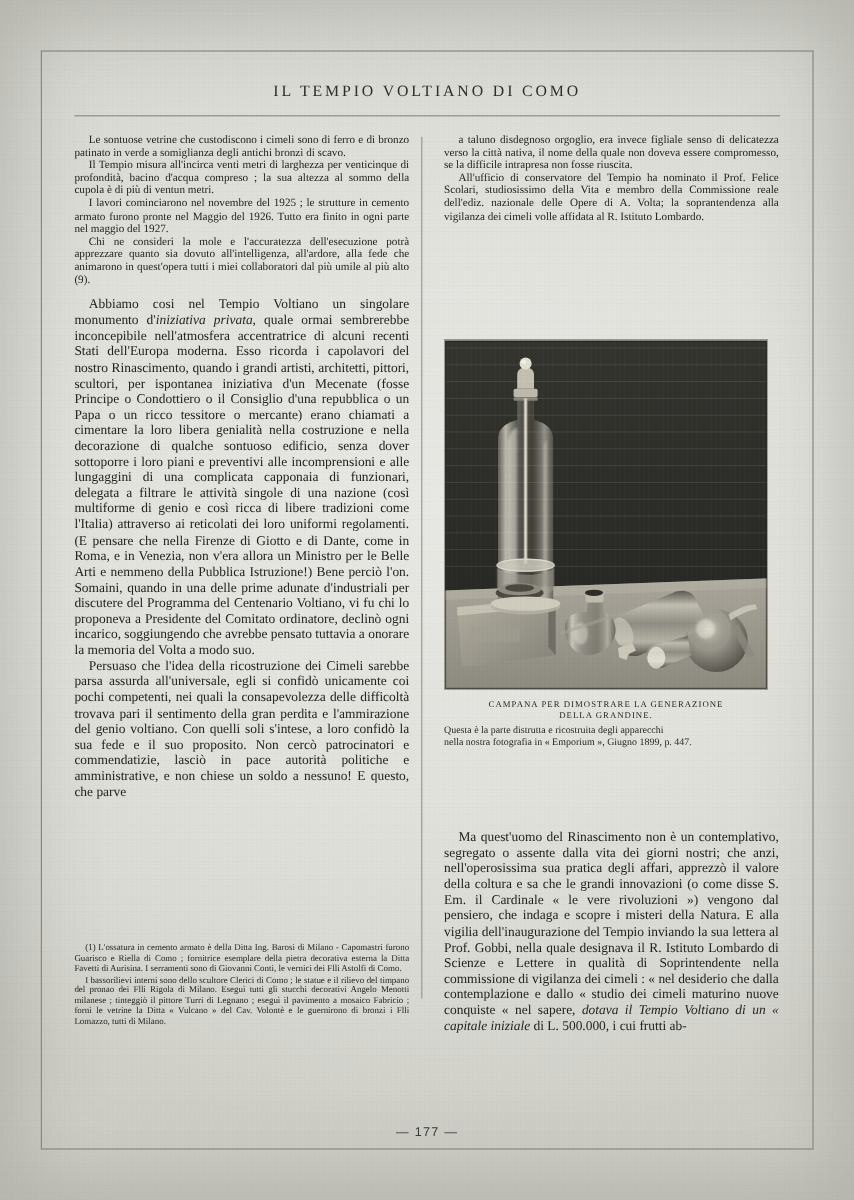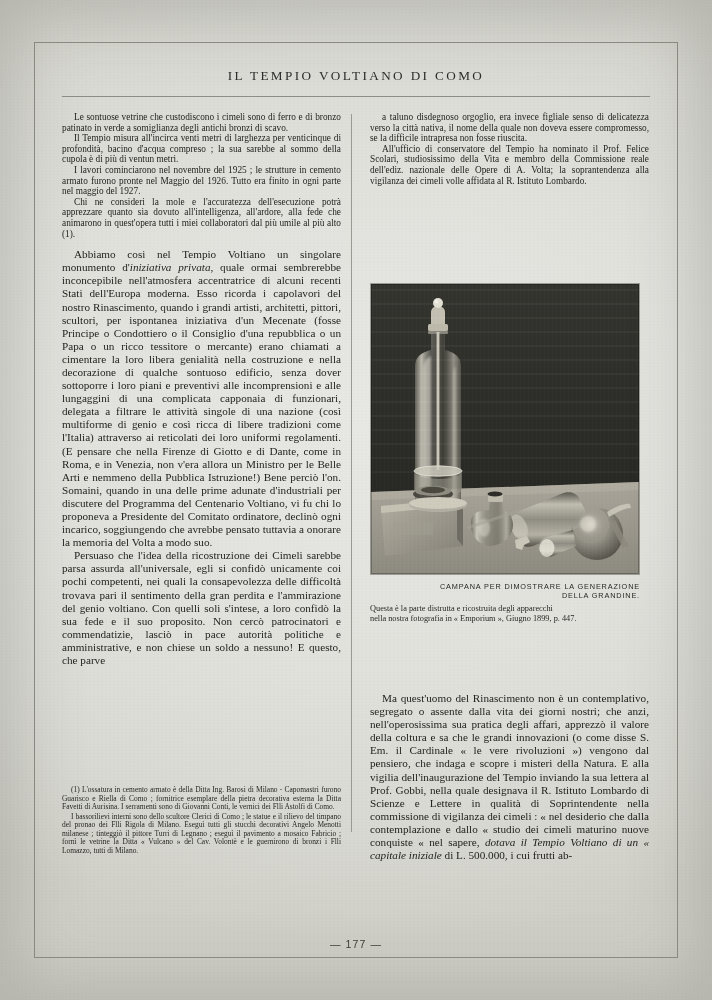--- a/index.html
+++ b/index.html
@@ -149,22 +149,21 @@
   #caption {
     margin-top: 7px;
     width: 270px;
     text-align: center;
     color: #272723;
   }
   .capmain {
     font-size: 7.3px;
     letter-spacing: .85px;
     line-height: 9.4px;
-    font-family: Liberation Sans, sans-serif;
-    text-align: right;
+    font-family: Liberation Serif, serif;
   }
   .capsub {
     margin-top: 3px;
     font-size: 8.3px;
     line-height: 10.2px;
     text-align: justify;
     font-family: "Liberation Serif", serif;
   }
   .capsub .lastline { display: block; }
 
@@ -188,23 +187,23 @@
 
   <div id="frame"></div>
 
   <div id="runhead">IL TEMPIO VOLTIANO DI COMO</div>
   <div id="headrule"></div>
 
   <div class="colrule"></div>
 
   <div class="col" id="col-left">
     <p class="body tight">Le sontuose vetrine che custodiscono i cimeli sono di ferro e di bronzo patinato in verde a somiglianza degli antichi bronzi di scavo.</p>
-    <p class="body tight">Il Tempio misura all'incirca venti metri di larghezza per venticinque di profondità, bacino d'acqua compreso ; la sua sarebbe al sommo della cupola è di più di ventun metri.</p>
+    <p class="body tight">Il Tempio misura all'incirca venti metri di larghezza per venticinque di profondità, bacino d'acqua compreso ; la sua altezza al sommo della cupola è di più di ventun metri.</p>
     <p class="body tight">I lavori cominciarono nel novembre del 1925 ; le strutture in cemento armato furono pronte nel Maggio del 1926. Tutto era finito in ogni parte nel maggio del 1927.</p>
-    <p class="body tight">Chi ne consideri la mole e l'accuratezza dell'esecuzione potrà apprezzare quanto sia dovuto all'intelligenza, all'ardore, alla fede che animarono in quest'opera tutti i miei collaboratori dal più umile al più alto (1).</p>
+    <p class="body tight">Chi ne consideri la mole e l'accuratezza dell'esecuzione potrà apprezzare quanto sia dovuto all'intelligenza, all'ardore, alla fede che animarono in quest'opera tutti i miei collaboratori dal più umile al più alto (9).</p>
 
     <div class="blockgap"></div>
 
     <p class="body big"><span>Abbiamo cosi nel Tempio Voltiano un singolare monumento d'</span><span class="ital">iniziativa privata</span><span>, quale ormai sembrerebbe inconcepibile nell'atmosfera accentratrice di alcuni recenti Stati dell'Europa moderna. Esso ricorda i capolavori del nostro Rinascimento, quando i grandi artisti, architetti, pittori, scultori, per ispontanea iniziativa d'un Mecenate (fosse Principe o Condottiero o il Consiglio d'una repubblica o un Papa o un ricco tessitore o mercante) erano chiamati a cimentare la loro libera genialità nella costruzione e nella decorazione di qualche sontuoso edificio, senza dover sottoporre i loro piani e preventivi alle incomprensioni e alle lungaggini di una complicata capponaia di funzionari, delegata a filtrare le attività singole di una nazione (così multiforme di genio e così ricca di libere tradizioni come l'Italia) attraverso ai reticolati dei loro uniformi regolamenti. (E pensare che nella Firenze di Giotto e di Dante, come in Roma, e in Venezia, non v'era allora un Ministro per le Belle Arti e nemmeno della Pubblica Istruzione!) Bene perciò l'on. Somaini, quando in una delle prime adunate d'industriali per discutere del Programma del Centenario Voltiano, vi fu chi lo proponeva a Presidente del Comitato ordinatore, declinò ogni incarico, soggiungendo che avrebbe pensato tuttavia a onorare la memoria del Volta a modo suo.</span></p>
     <p class="body big"><span>Persuaso che l'idea della ricostruzione dei Cimeli sarebbe parsa assurda all'universale, egli si confidò unicamente coi pochi competenti, nei quali la consapevolezza delle difficoltà trovava pari il sentimento della gran perdita e l'ammirazione del genio voltiano. Con quelli soli s'intese, a loro confidò la sua fede e il suo proposito. Non cercò patrocinatori e commendatizie, lasciò in pace autorità politiche e amministrative, e non chiese un soldo a nessuno! E questo, che parve</span></p>
   </div>
 
   <div id="footnotes">
 
     <p class="fn">(1) L'ossatura in cemento armato è della Ditta Ing. Barosi di Milano - Capomastri furono Guarisco e Riella di Como ; fornitrice esemplare della pietra decorativa esterna la Ditta Favetti di Aurisina. I serramenti sono di Giovanni Conti, le vernici dei Flli Astolfi di Como.</p>

